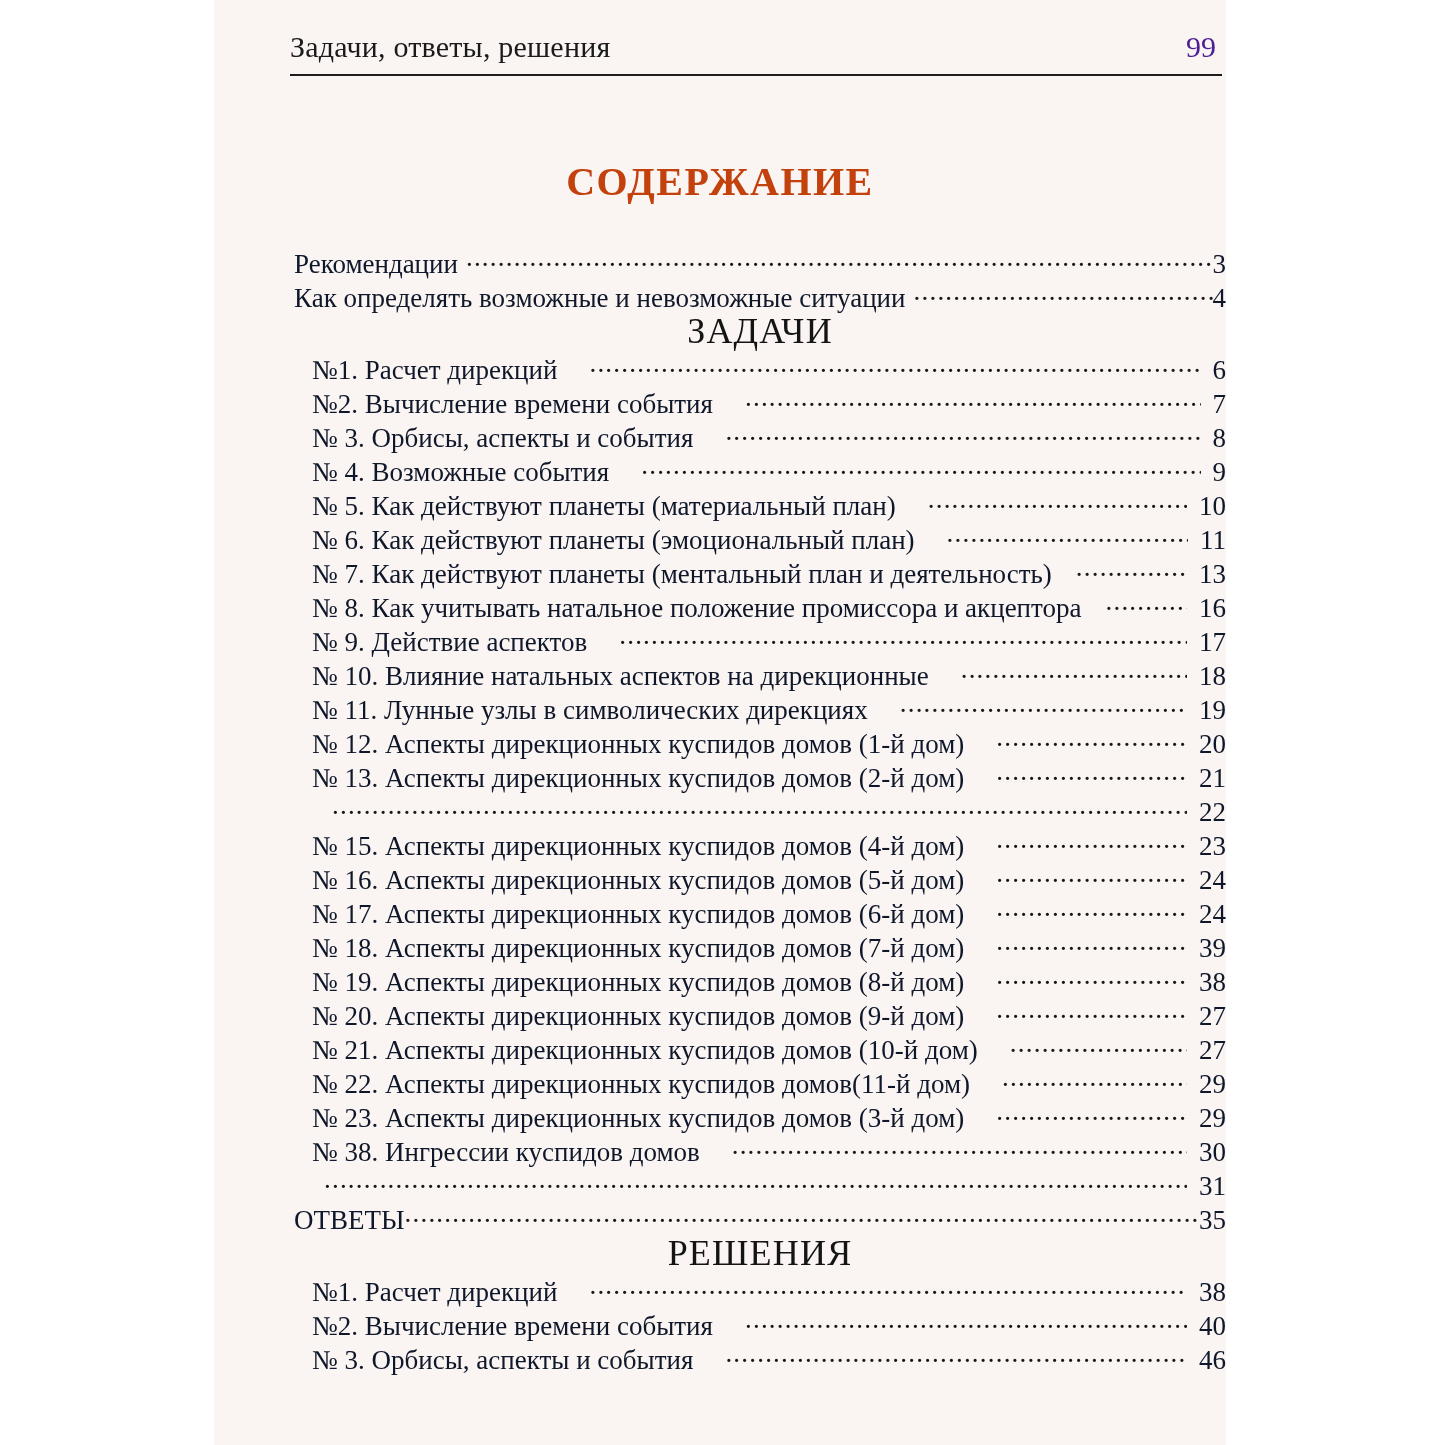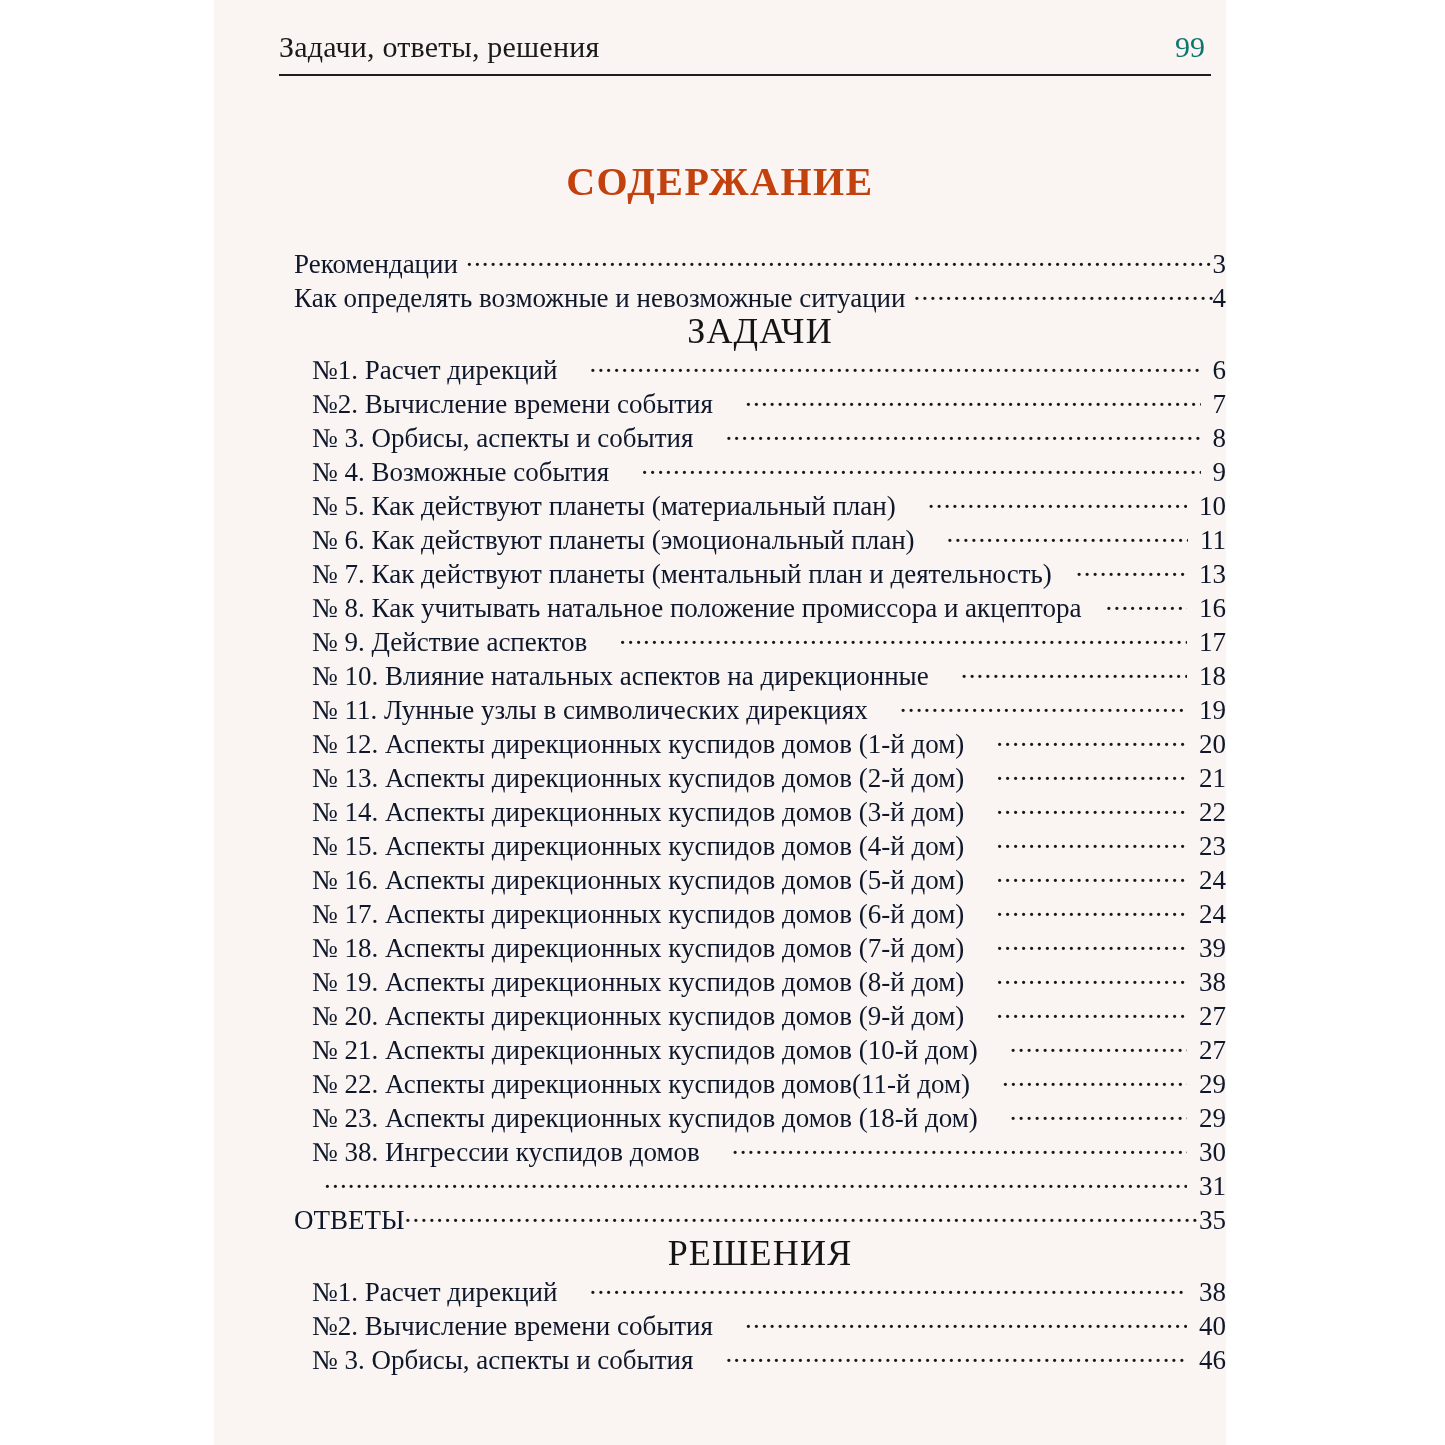--- a/index.html
+++ b/index.html
@@ -37,40 +37,40 @@
     position: absolute;
     left: 40px;
     top: 0;
     width: 932px;
     height: 1445px;
   }
 
   
   .running-head {
     position: absolute;
-    left: 25px;
+    left: 36px;
     top: 30px;
     width: 932px;
     height: 46px;
   }
   .running-head-title {
     position: absolute;
     left: 0;
     top: 0;
     font-size: 30px;
     color: #1a1a1a;
     letter-spacing: 0.2px;
     white-space: nowrap;
   }
   .running-head-page {
     position: absolute;
     right: 6px;
     top: 0;
     font-size: 30px;
-    color: #0f766e;
+    color: #4c1d95;
   }
   .running-head-rule {
     position: absolute;
     left: 0;
     right: 0;
     top: 44px;
     height: 2px;
     background: #1d1d1d;
   }
 
@@ -252,21 +252,20 @@
             <span class="toc-dots"></span>
             <span class="toc-page">20</span>
           </div>
           <div class="toc-line indent">
             <span class="toc-label">№ 13. Аспекты дирекционных куспидов домов (2-й дом)</span>
             <span class="toc-gap"></span>
             <span class="toc-dots"></span>
             <span class="toc-page">21</span>
           </div>
           <div class="toc-line indent">
-            <span class="toc-label">№ 14. Аспекты дирекционных куспидов домов (3-й дом)</span>
             <span class="toc-gap"></span>
             <span class="toc-dots"></span>
             <span class="toc-page">22</span>
           </div>
           <div class="toc-line indent">
             <span class="toc-label">№ 15. Аспекты дирекционных куспидов домов (4-й дом)</span>
             <span class="toc-gap"></span>
             <span class="toc-dots"></span>
             <span class="toc-page">23</span>
           </div>
@@ -306,21 +305,21 @@
             <span class="toc-dots"></span>
             <span class="toc-page">27</span>
           </div>
           <div class="toc-line indent">
             <span class="toc-label">№ 22. Аспекты дирекционных куспидов домов(11-й дом)</span>
             <span class="toc-gap"></span>
             <span class="toc-dots"></span>
             <span class="toc-page">29</span>
           </div>
           <div class="toc-line indent">
-            <span class="toc-label">№ 23. Аспекты дирекционных куспидов домов (18-й дом)</span>
+            <span class="toc-label">№ 23. Аспекты дирекционных куспидов домов (3-й дом)</span>
             <span class="toc-gap"></span>
             <span class="toc-dots"></span>
             <span class="toc-page">29</span>
           </div>
           <div class="toc-line indent">
             <span class="toc-label">№ 38. Ингрессии куспидов домов</span>
             <span class="toc-gap"></span>
             <span class="toc-dots"></span>
             <span class="toc-page">30</span>
           </div>

